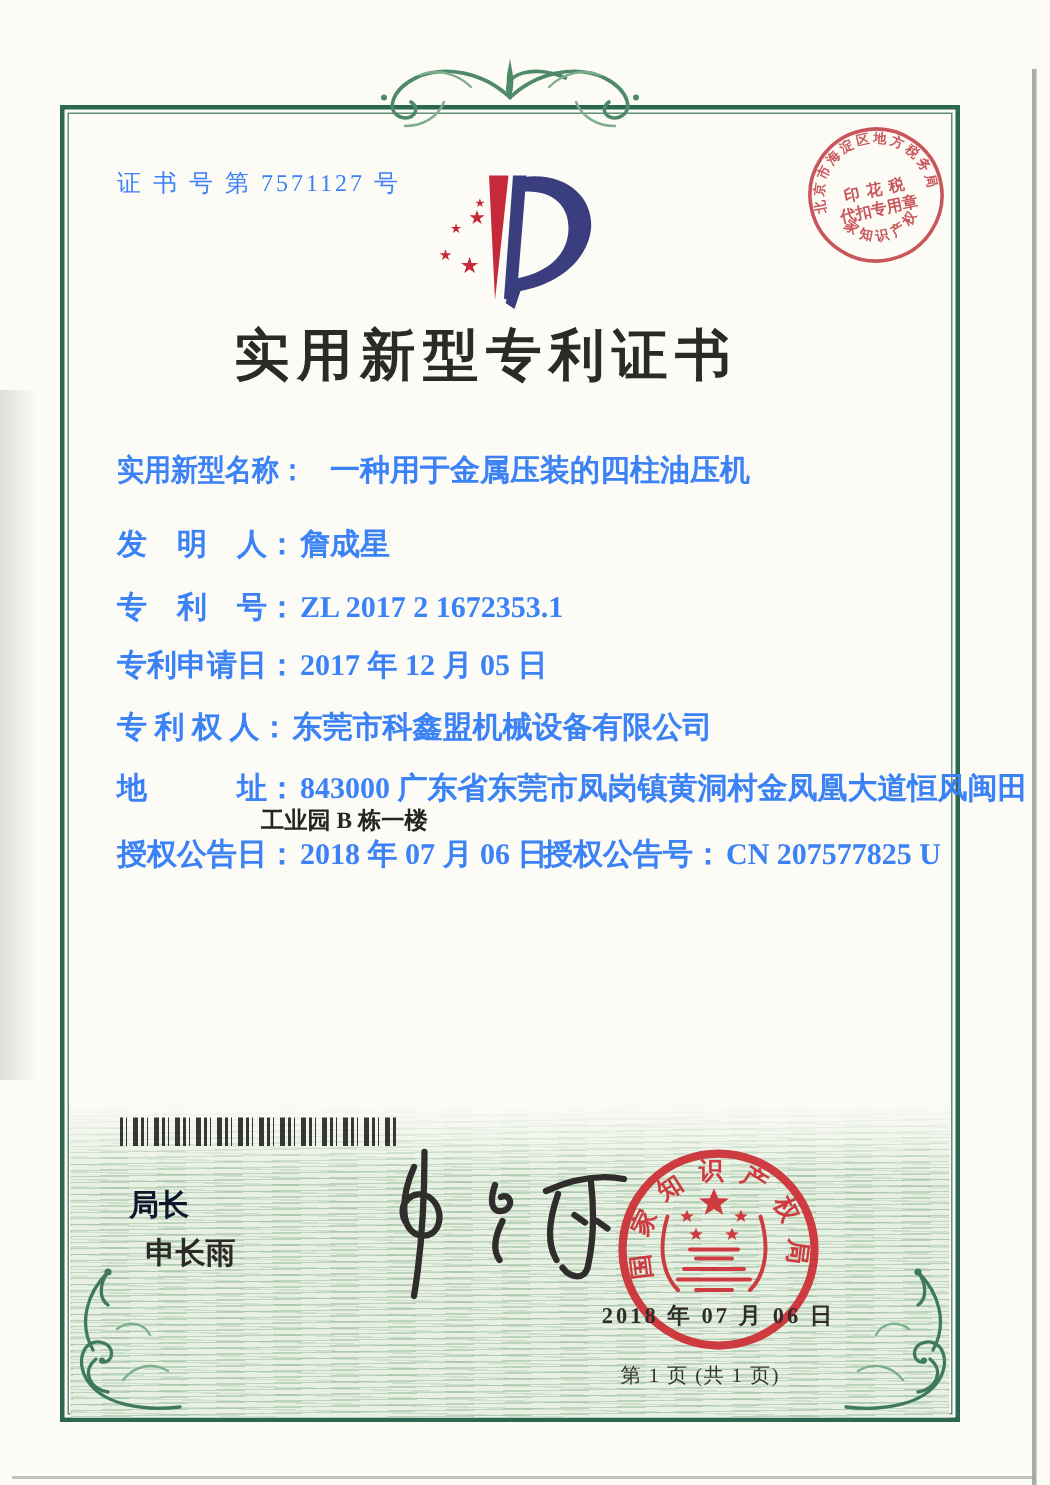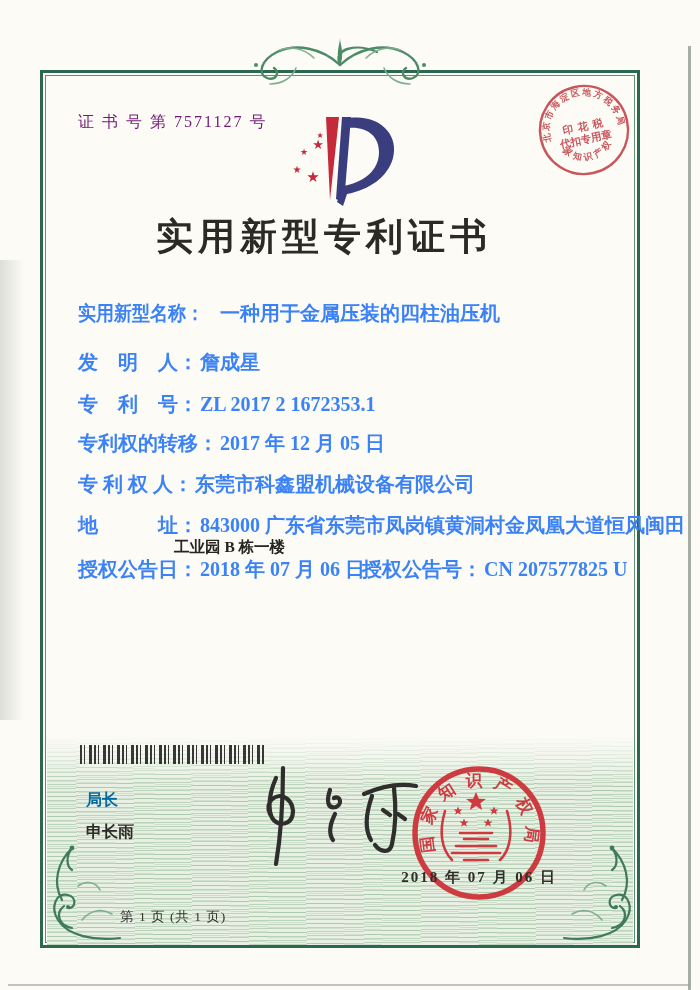--- a/index.html
+++ b/index.html
@@ -8,21 +8,21 @@
   .abs{position:absolute}
   
   .edge-right{left:688px;top:46px;width:3px;height:944px;background:#8b948d;opacity:.75}
   .edge-bottom{left:8px;top:984px;width:682px;height:2px;background:#9aa098;opacity:.6}
   .curl-shadow{left:0;top:260px;width:24px;height:460px;
        background:linear-gradient(90deg,rgba(140,148,132,.28),rgba(140,148,132,0));}
   
   .border-outer{left:40px;top:70px;width:594px;height:872px;border:3px solid #2c6752;z-index:1}
   .border-inner{position:absolute;left:2px;top:2px;right:2px;bottom:2px;border:1px solid #5d8f74}
   
-  .cert-no{left:78px;top:112px;font-size:16px;letter-spacing:2px;color:#701a75;z-index:3}
+  .cert-no{left:78px;top:112px;font-size:16px;letter-spacing:2px;color:#3b82f6;z-index:3}
   .title{left:40px;top:212px;width:568px;text-align:center;font-size:37px;font-weight:600;
          letter-spacing:5px;color:#2b2a27;z-index:3}
   
   .row{left:78px;font-size:20px;font-weight:600;color:#3b82f6;z-index:3;white-space:nowrap}
   .row .lab{display:inline-block;min-width:94px}
   .row .lab.tight{transform:scaleX(.9);transform-origin:left center}
   .row .val{margin-left:2px}
   .addr2{left:174px;top:537px;font-size:15.5px;font-weight:700;color:#26251f;z-index:3}
   .rgt{left:362px;top:556px}
   
@@ -32,27 +32,27 @@
   
   .panel{left:47px;top:736px;width:586px;height:209px;z-index:1;background-color:#e7f0e2;
      background-image:repeating-linear-gradient(179deg,rgba(118,166,126,.38) 0 1px,rgba(0,0,0,0) 1px 4px),
                       repeating-linear-gradient(181.5deg,rgba(118,166,126,.22) 0 1px,rgba(0,0,0,0) 1px 5px);}
   .panel .fade{position:absolute;left:0;top:0;width:100%;height:48px;
      background:linear-gradient(180deg,#fcfbf6,rgba(252,251,246,0))}
   
   .barcode{left:80px;top:745px;width:184px;height:19px;z-index:3;opacity:.88;
      background:repeating-linear-gradient(90deg,#1d1d1d 0 2px,rgba(0,0,0,0) 2px 4px,
         #1d1d1d 4px 5px,rgba(0,0,0,0) 5px 9px,#1d1d1d 9px 12px,rgba(0,0,0,0) 12px 14px)}
-  .director-title{left:86px;top:790px;font-size:16px;font-weight:600;z-index:3;color:#0369a1}
-  .director-name{left:86px;top:822px;font-size:16px;font-weight:600;z-index:3;color:#2b2a26}
+  .director-title{left:86px;top:790px;font-size:20px;font-weight:600;z-index:3;color:#0f172a}
+  .director-name{left:97px;top:822px;font-size:20px;font-weight:600;z-index:3;color:#2b2a26}
   .sig{left:238px;top:762px;z-index:4}
   .seal{left:397px;top:751px;z-index:4}
   .seal-date{left:397px;top:868px;width:164px;text-align:center;font-size:15px;font-weight:600;
      letter-spacing:2px;color:#2f2d28;z-index:5;white-space:nowrap}
-  .footer{left:120px;top:908px;width:400px;text-align:left;font-size:13.5px;color:#33322d;
+  .footer{left:120px;top:908px;width:400px;text-align:right;font-size:13.5px;color:#33322d;
      z-index:3;letter-spacing:1px}
   .stamp{left:536px;top:82px;z-index:3;transform:rotate(-12deg)}
   .logo{left:283px;top:110px;z-index:3}
   .orn-top{left:236px;top:34px;z-index:2}
   .orn-bl{left:42px;top:840px;z-index:2}
   .orn-br{left:562px;top:840px;z-index:2;transform:scaleX(-1)}
 </style>
 </head>
 <body>
 
@@ -113,21 +113,21 @@
 <div class="abs row" style="top:300px">
   <span class="lab tight">实用新型名称：</span><span class="val">一种用于金属压装的四柱油压机</span>
 </div>
 <div class="abs row" style="top:349px">
   <span class="lab">发　明　人：</span><span class="val">詹成星</span>
 </div>
 <div class="abs row" style="top:391px">
   <span class="lab">专　利　号：</span><span class="val">ZL 2017 2 1672353.1</span>
 </div>
 <div class="abs row" style="top:430px">
-  <span class="lab">专利权的转移：</span><span class="val">2017 年 12 月 05 日</span>
+  <span class="lab">专利申请日：</span><span class="val">2017 年 12 月 05 日</span>
 </div>
 <div class="abs row" style="top:471px">
   <span class="lab">专 利 权 人：</span><span class="val">东莞市科鑫盟机械设备有限公司</span>
 </div>
 <div class="abs row" style="top:512px">
   <span class="lab">地　　　址：</span><span class="val">843000 广东省东莞市凤岗镇黄洞村金凤凰大道恒风闽田</span>
 </div>
 <div class="abs addr2">工业园 B 栋一楼</div>
 <div class="abs row" style="top:556px">
   <span class="lab">授权公告日：</span><span class="val">2018 年 07 月 06 日</span>

